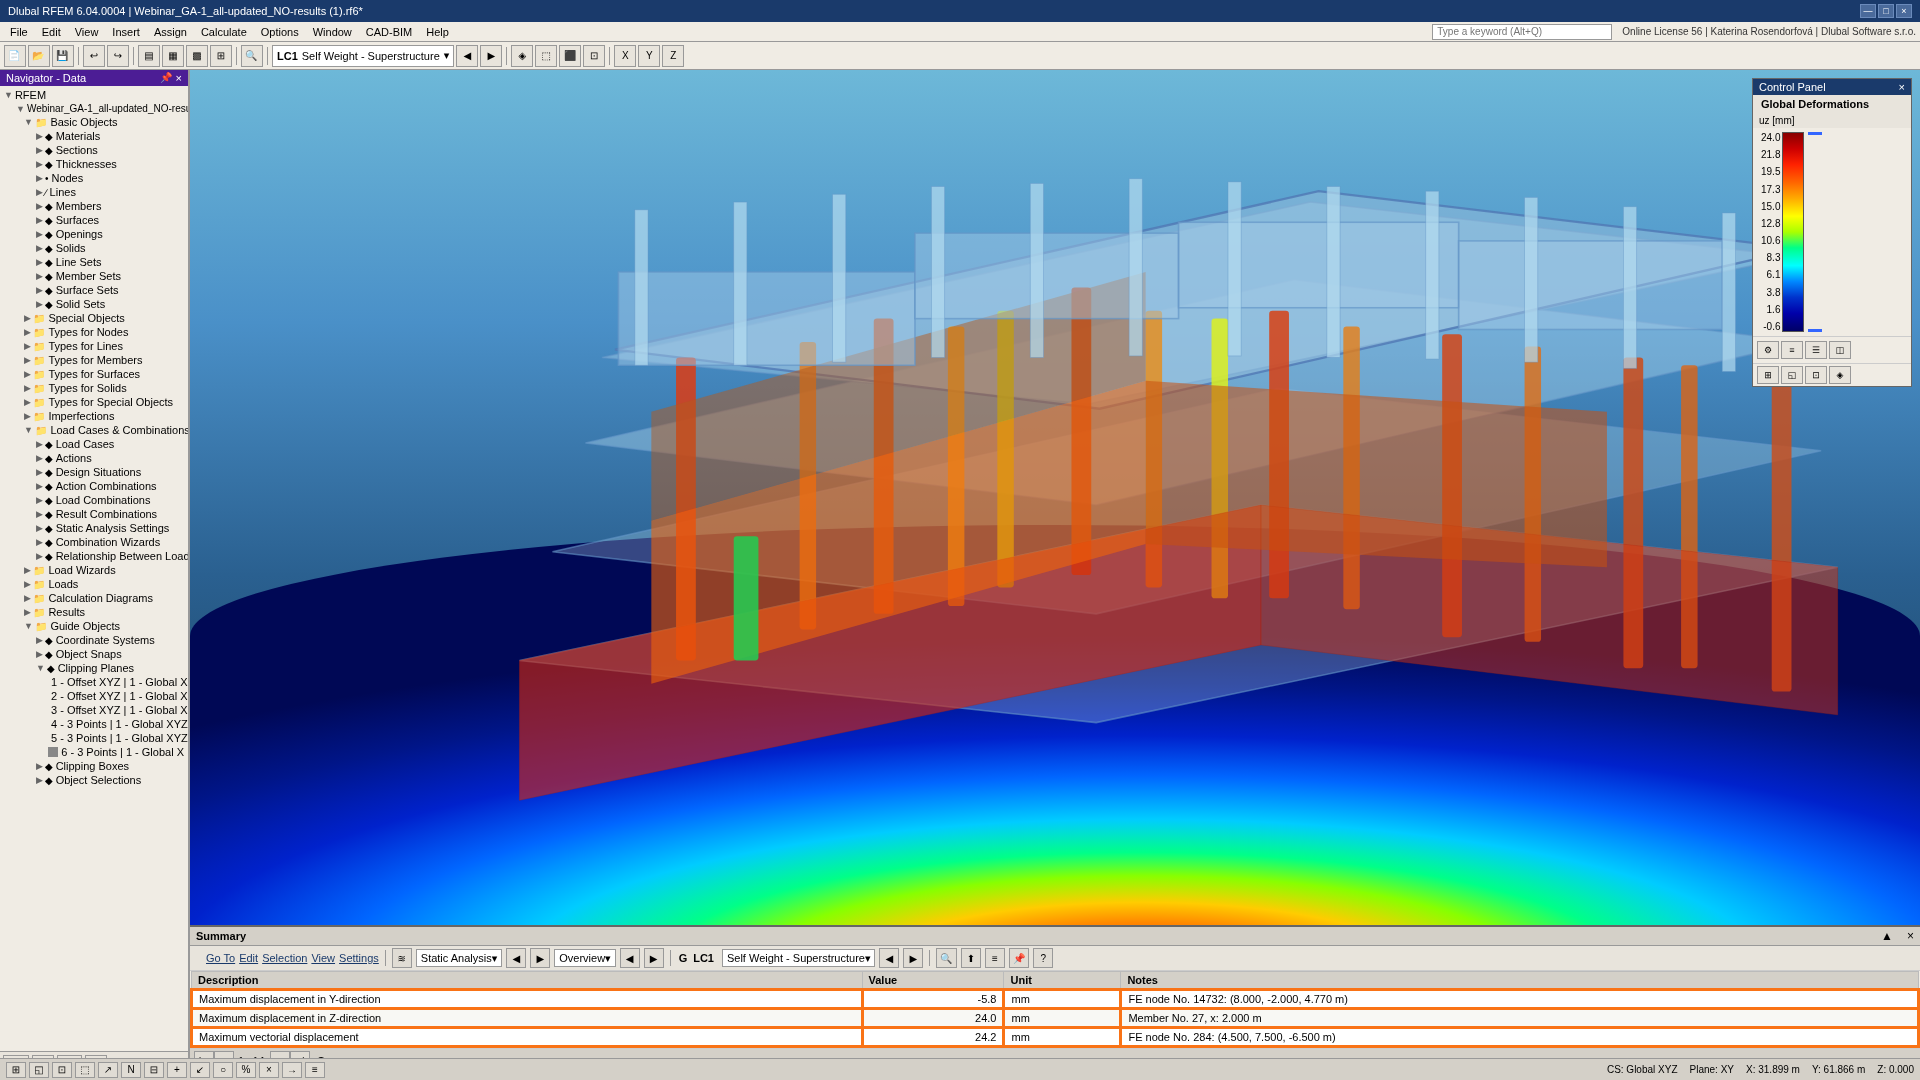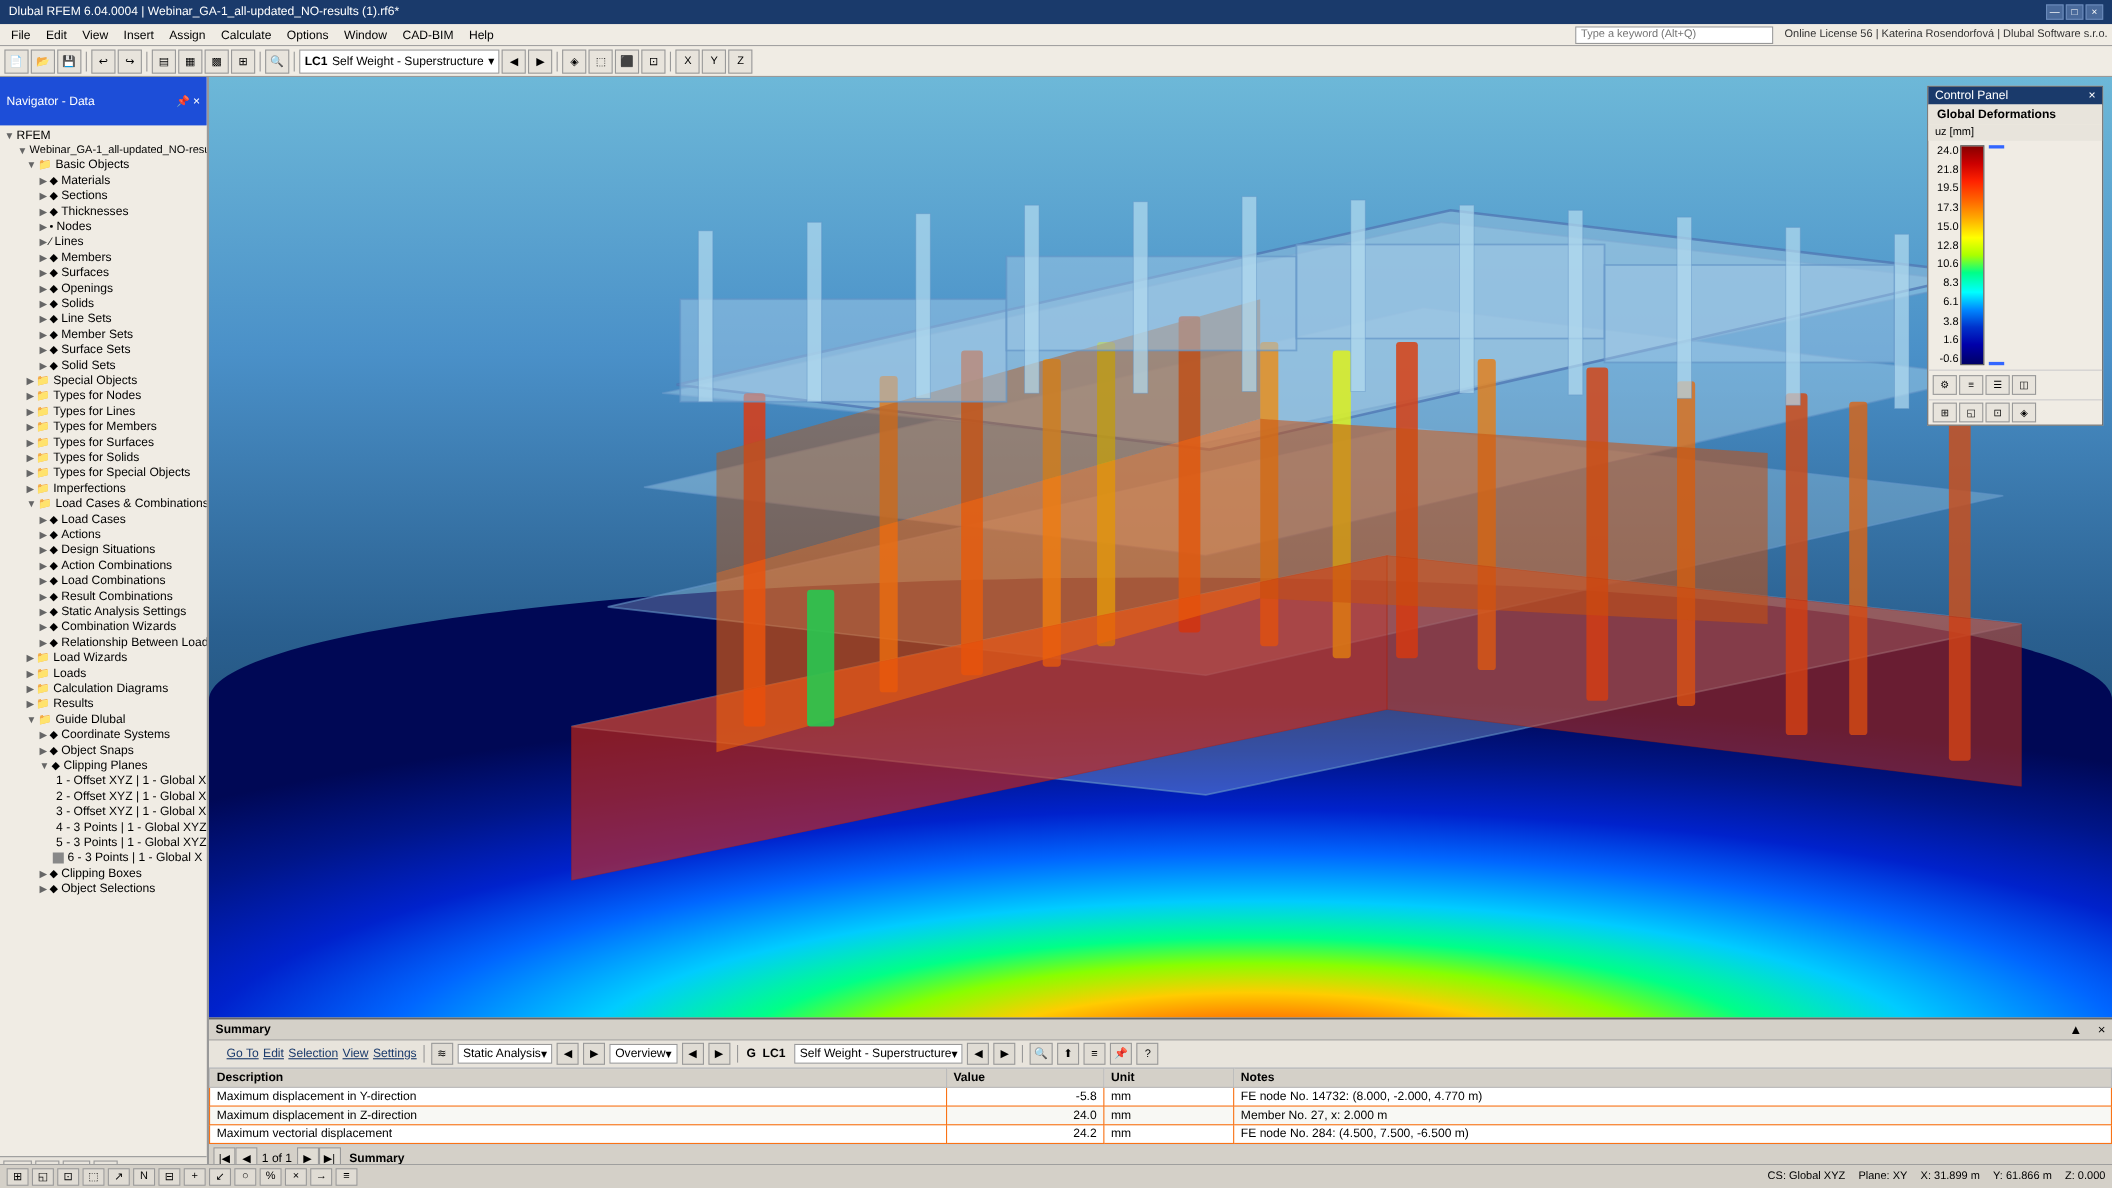--- a/index.html
+++ b/index.html
@@ -18,21 +18,21 @@
     #toolbar { height: 28px; background: #f0ece4; border-bottom: 1px solid #999; display: flex; align-items: center; padding: 0 4px; gap: 2px; }
     .tb-btn { height: 22px; min-width: 22px; background: #e8e4dc; border: 1px solid #999; cursor: pointer; display: flex; align-items: center; justify-content: center; font-size: 10px; padding: 0 3px; }
     .tb-separator { width: 1px; height: 18px; background: #999; margin: 0 2px; }
     .tb-dropdown { height: 22px; background: white; border: 1px solid #999; display: flex; align-items: center; padding: 0 4px; font-size: 11px; cursor: pointer; }
 
     
     #main { display: flex; height: calc(1080px - 70px); }
 
     
     #navigator { width: 190px; background: #f0ece4; border-right: 2px solid #999; display: flex; flex-direction: column; overflow: hidden; flex-shrink: 0; }
-    #nav-header { background: #1d4ed8; color: white; padding: 16px 6px; font-size: 11px; display: flex; justify-content: space-between; align-items: center; }
+    #nav-header { background: #4c1d95; color: white; padding: 2px 6px; font-size: 11px; display: flex; justify-content: space-between; align-items: center; }
     #nav-content { flex: 1; overflow-y: auto; overflow-x: hidden; padding: 2px 0; }
     .nav-item { display: flex; align-items: center; padding: 1px 4px; cursor: pointer; white-space: nowrap; }
     .nav-arrow { font-size: 9px; margin-right: 2px; color: #666; cursor: pointer; }
     .nav-icon { margin-right: 3px; font-size: 10px; }
     .nav-label { font-size: 11px; }
 
     
     #viewport { flex: 1; position: relative; overflow: hidden; background: #3b82f6; }
 
     
@@ -44,21 +44,21 @@
     #cp-toolbar2 { display: flex; padding: 2px 4px; gap: 2px; border-top: 1px solid #ccc; }
     .cp-btn { width: 22px; height: 18px; background: #e8e4dc; border: 1px solid #999; cursor: pointer; font-size: 9px; display: flex; align-items: center; justify-content: center; }
 
     
     #bottom-panel { position: absolute; bottom: 0; left: 0; right: 0; height: 155px; background: #f0ece4; border-top: 2px solid #666; z-index: 5; }
     #bp-header { background: #d4d0c8; border-bottom: 1px solid #999; padding: 2px 6px; display: flex; align-items: center; gap: 8px; font-size: 11px; }
     #bp-toolbar { background: #e8e4dc; border-bottom: 1px solid #ccc; padding: 2px 4px; display: flex; align-items: center; gap: 4px; }
     #bp-table { flex: 1; overflow: auto; }
     table { width: 100%; border-collapse: collapse; font-size: 11px; }
     table th { background: #d4d0c8; border: 1px solid #bbb; padding: 2px 6px; text-align: left; font-weight: bold; }
-    table td { border: 1px solid #f97316; padding: 2px 6px; }
+    table td { border: 3px solid #f97316; padding: 2px 6px; }
     table tr:nth-child(even) { background: #f8f8f4; }
     table tr:nth-child(odd) { background: white; }
 
     
     #statusbar { height: 22px; background: #d4d0c8; border-top: 1px solid #999; display: flex; align-items: center; padding: 0 6px; gap: 8px; font-size: 10px; position: absolute; bottom: 0; left: 0; right: 0; }
 
     
     #nav-content::-webkit-scrollbar { width: 8px; }
     #nav-content::-webkit-scrollbar-track { background: #f0ece4; }
     #nav-content::-webkit-scrollbar-thumb { background: #aaa; border: 1px solid #888; }
@@ -338,21 +338,21 @@
 
       <div class="nav-item" style="padding-left:24px;">
           <span class="nav-arrow">▶</span>
           <span class="nav-icon">📁</span>
           <span class="nav-label">Results</span>
         </div>
 
       <div class="nav-item" style="padding-left:24px;">
           <span class="nav-arrow">▼</span>
           <span class="nav-icon">📁</span>
-          <span class="nav-label">Guide Dlubal</span>
+          <span class="nav-label">Guide Objects</span>
         </div>
       <div class="nav-item" style="padding-left:36px;">
           <span class="nav-arrow">▶</span>
           <span class="nav-icon">◆</span>
           <span class="nav-label">Coordinate Systems</span>
         </div>
       <div class="nav-item" style="padding-left:36px;">
           <span class="nav-arrow">▶</span>
           <span class="nav-icon">◆</span>
           <span class="nav-label">Object Snaps</span>

